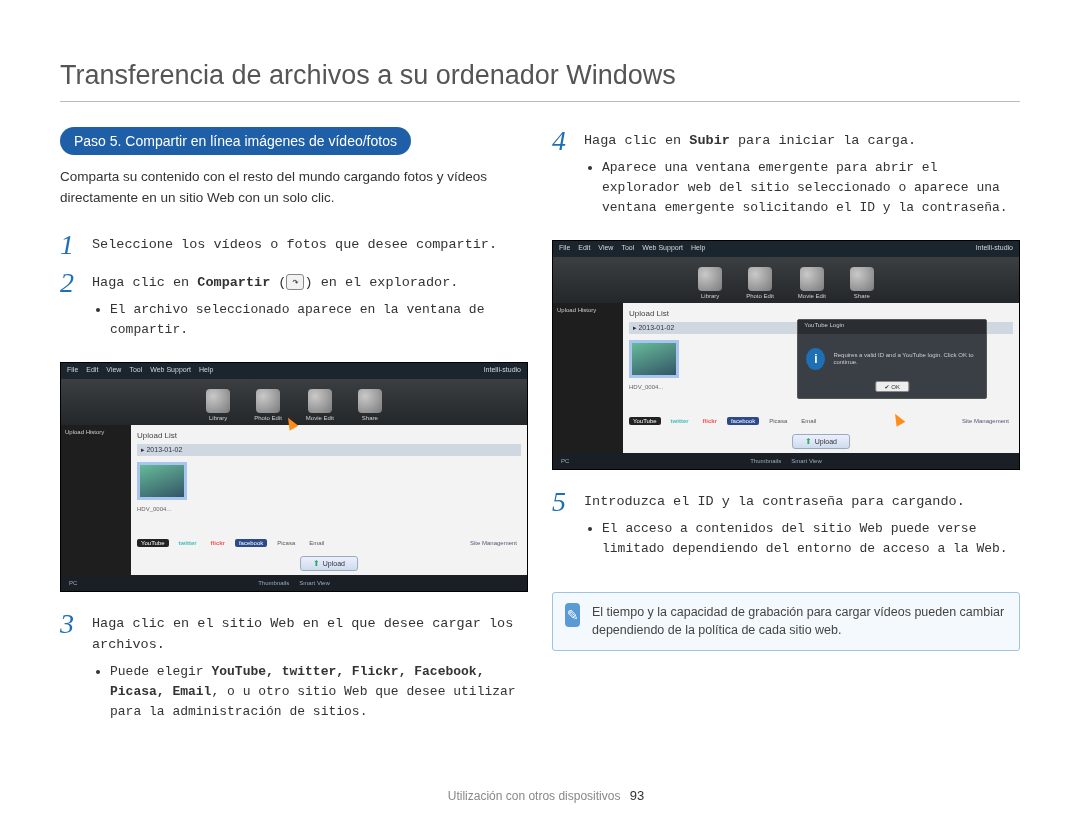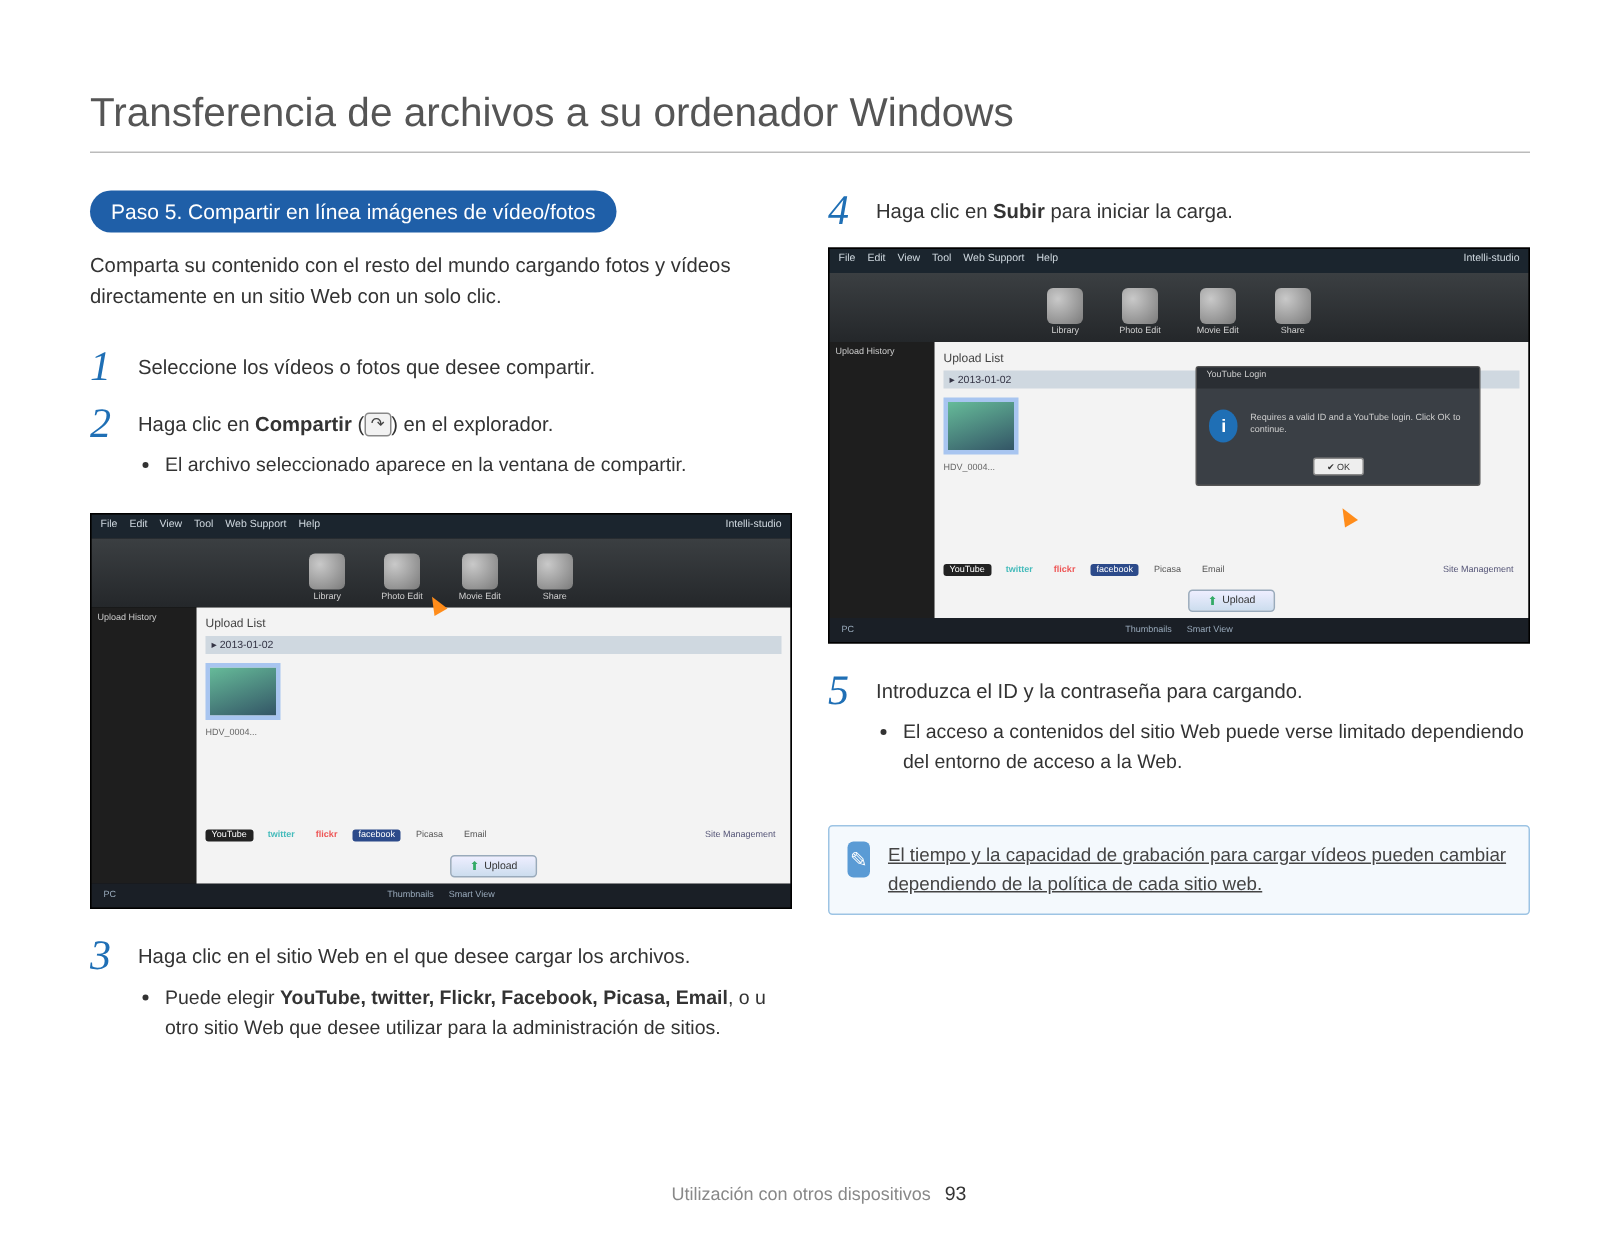--- a/index.html
+++ b/index.html
@@ -42,38 +42,38 @@
   .num-item { display: flex; gap: 10px; margin-bottom: 10px; }
   .num {
     font-size: 28px;
     font-weight: 300;
     color: #1f6fb5;
     font-family: Georgia, serif;
     font-style: italic;
     line-height: 1;
     min-width: 22px;
   }
-  .num-body { flex: 1; font-size: 13.5px; line-height: 1.55; padding-top: 4px; }
+  .num-body { flex: 1; font-size: 13.5px; line-height: 1.55; padding-top: 4px; font-family: Liberation Mono, monospace; }
   .num-body .bold { font-weight: 700; }
   ul.sub { list-style: disc; margin: 6px 0 12px 18px; font-size: 13px; line-height: 1.55; }
   .share-icon {
     display: inline-flex;
     vertical-align: middle;
     width: 18px; height: 16px;
     border: 1px solid #888;
     border-radius: 3px;
     background: #f2f2f2;
     align-items: center; justify-content: center;
   }
   .share-icon::before {
     content: "↷"; font-size: 11px; color: #444; line-height: 1;
   }
   .screenshot {
     width: 100%;
-    height: 264px;
+    height: 230px;
     background: #111;
     border: 1px solid #000;
     margin: 8px 0 18px 0;
     position: relative;
     display: flex;
     flex-direction: column;
     overflow: hidden;
   }
   .ss-menubar {
     height: 16px;
@@ -152,21 +152,21 @@
     border-radius:3px;
     margin-top:20px;
   }
   .note-icon {
     width:24px; height:24px; border-radius:4px;
     background:#5a9bd5;
     color:#fff;
     display:flex; align-items:center; justify-content:center;
     font-size:14px;
   }
-  .note-text { font-size:12.5px; line-height:1.5; color:#444;text-decoration:underline; }
+  .note-text { font-size:12.5px; line-height:1.5; color:#444; }
   .footer {
     position:absolute; bottom:22px; left:12px; right:0;
     text-align:center;
     font-size:12px; color:#888;
   }
   .footer .pg { color:#333; font-size:13px; margin-left:6px; }
 </style>
 </head>
 <body>
 
@@ -264,20 +264,23 @@
           </ul>
       </div>
     </div>
   </div>
 
   <div class="col">
     <div class="num-item">
       <div class="num">4</div>
       <div class="num-body">
         <span>Haga clic en </span><span class="bold">Subir</span><span> para iniciar la carga.</span>
+        <ul class="sub">
+            <li>Aparece una ventana emergente para abrir el explorador web del sitio seleccionado o aparece una ventana emergente solicitando el ID y la contraseña.</li>
+          </ul>
       </div>
     </div>
 
     <div class="screenshot">
       <div class="ss-menubar">
         <span>File</span>
         <span>Edit</span>
         <span>View</span>
         <span>Tool</span>
         <span>Web Support</span>

